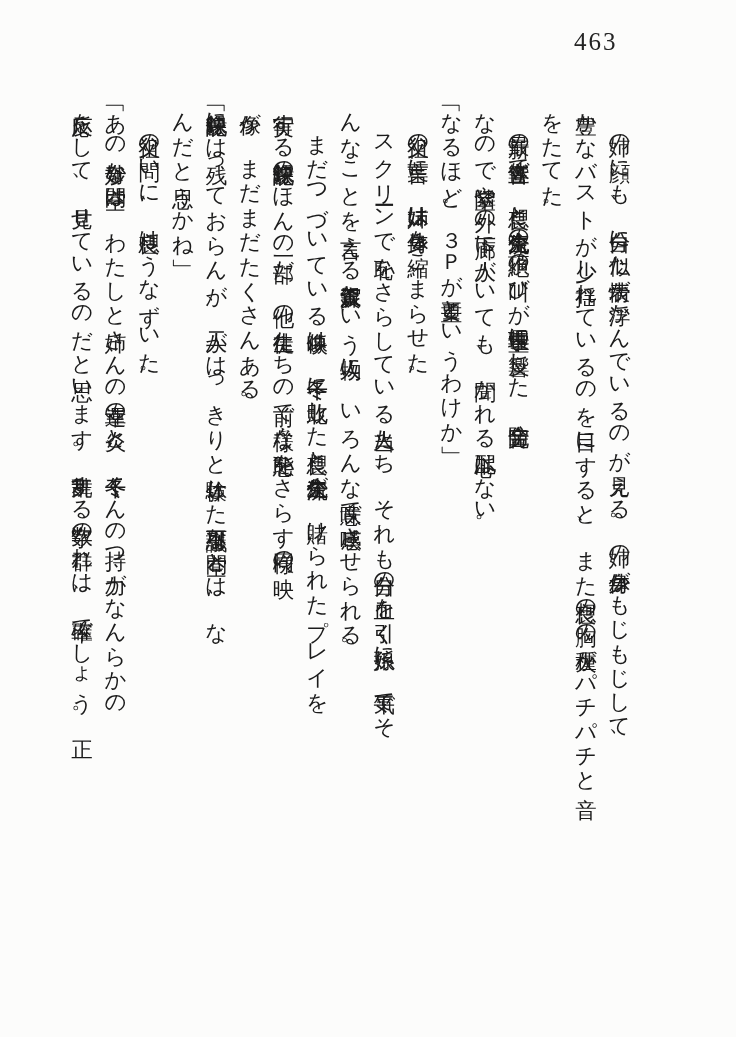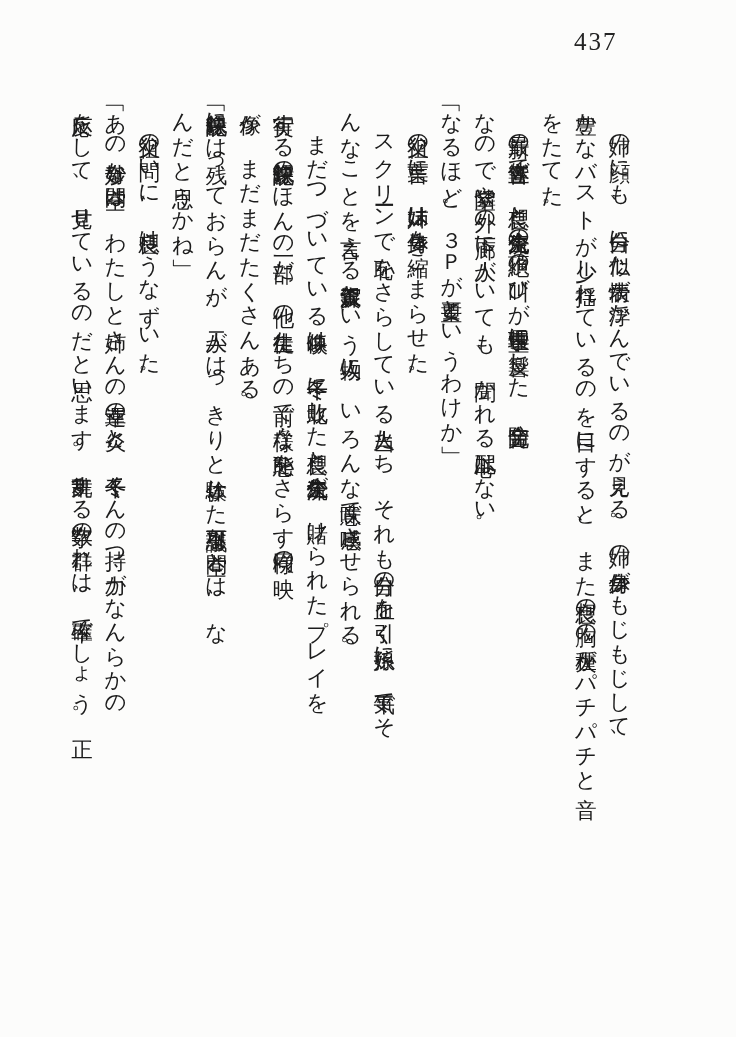--- a/index.html
+++ b/index.html
@@ -38,21 +38,21 @@
     letter-spacing: 0;
   }
   .text-line.indent {
     text-indent: 21.5px;
   }
 </style>
 </head>
 <body>
 
 <div class="book-page">
-  <div class="page-number">437</div>
+  <div class="page-number">463</div>
   <div class="text-block" id="text-block">
       <div class="text-line indent">姉の顔にも、自分に似た表情が浮かんでいるのが見える。姉の身体がもじもじして、</div>
       <div class="text-line">豊かなバストが少し揺れているのを目にすると、また想良の胸の火種がパチパチと音</div>
       <div class="text-line">をたてた。</div>
       <div class="text-line indent">最新の立体音響で、想良と流奈先生の絶頂の叫びが理事長室に反響した　完全防音</div>
       <div class="text-line">なので隣室や外の廊下に人がいても、聞かれる心配はない。</div>
       <div class="text-line">「なるほど。３Ｐが重要というわけか」</div>
       <div class="text-line indent">祖父の言葉に、姉妹は身体を縮こまらせた。</div>
       <div class="text-line indent">スクリーンで恥をさらしている当人たち、それも自分の血を引く孫娘に、平気でそ</div>
       <div class="text-line">んなことを言える森沢銀賀という人物に、いろんな意味で感嘆させられる。</div>

